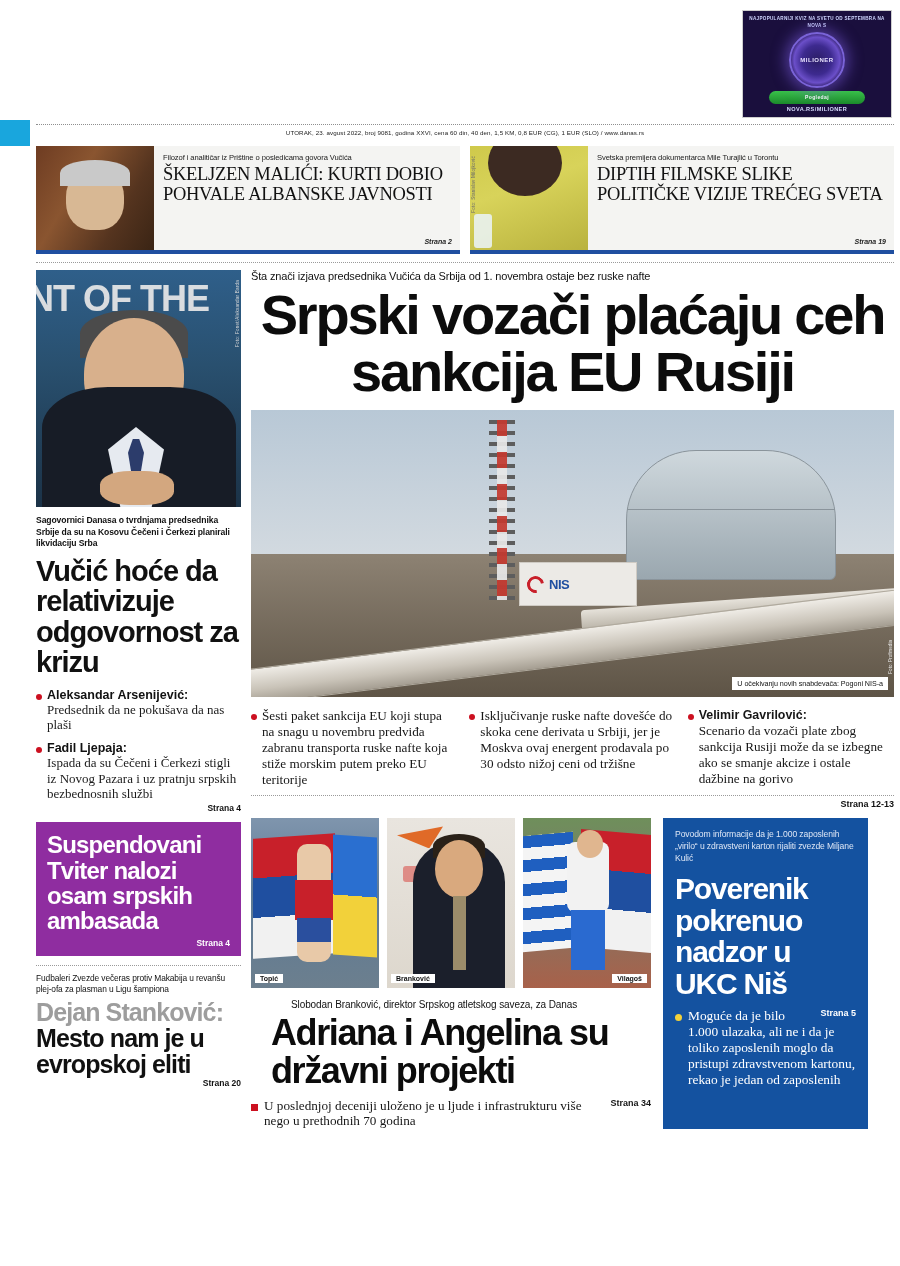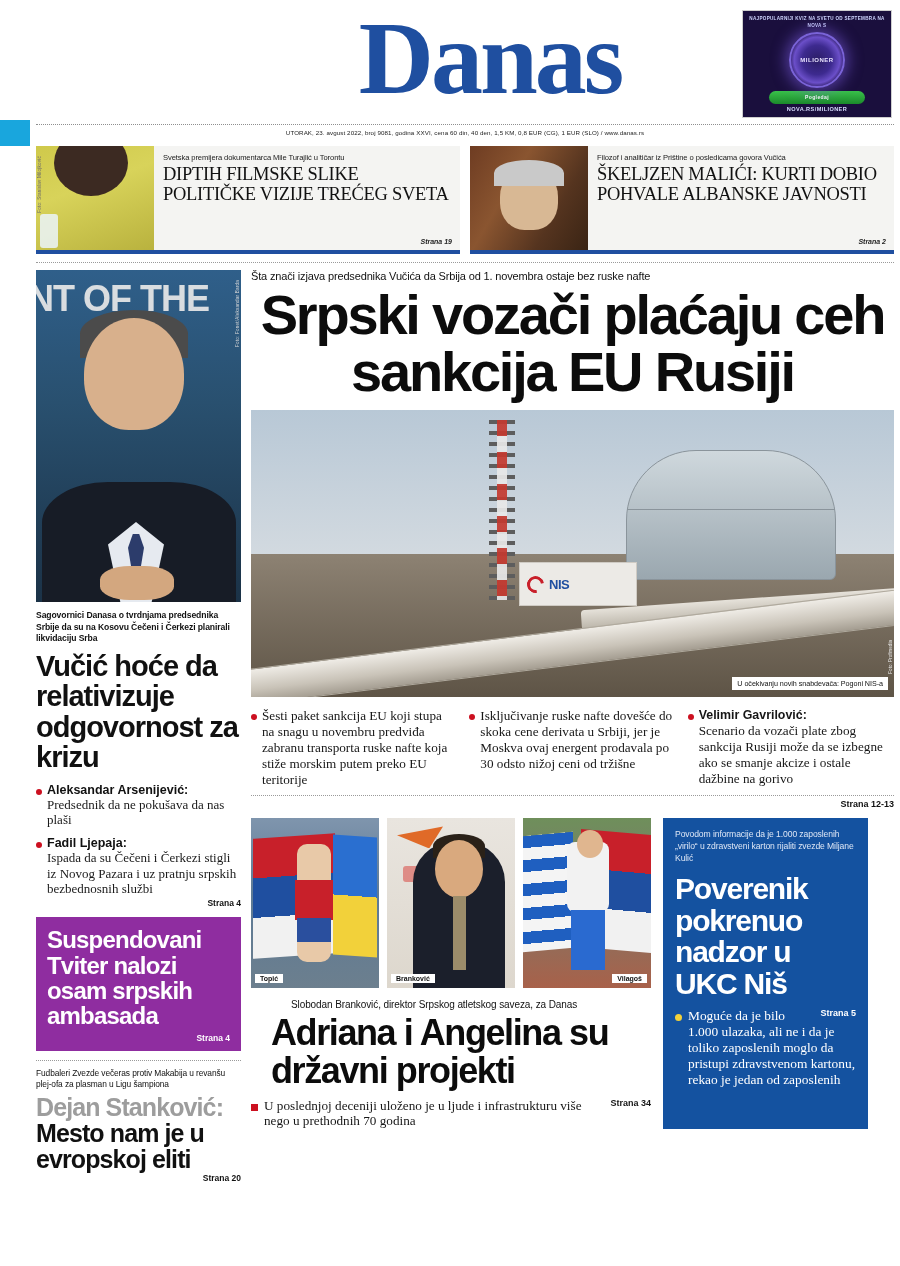--- a/index.html
+++ b/index.html
@@ -89,21 +89,21 @@
   .sep-rule { position:absolute; left:36px; top:262px; width:858px; border-top:1px dotted #9a9a9a; }
 
   
   .content { position:absolute; left:36px; top:270px; width:858px; height:980px; }
 
   .col-left { position:absolute; left:0; top:0; width:205px; }
   .col-main { position:absolute; left:215px; top:0; width:643px; }
 
   
   .vucic-photo {
-    width:205px; height:332px; position:relative; overflow:hidden;
+    width:205px; height:237px; position:relative; overflow:hidden;
     background:linear-gradient(180deg,#2f5f8a 0%,#29506f 40%,#1b3247 100%);
   }
   .vucic-photo .banner-txt {
     position:absolute; top:8px; left:-8px; font-family:"Liberation Sans",sans-serif;
     font-weight:bold; font-size:36px; color:#e8e8e8; letter-spacing:-1px; white-space:nowrap; opacity:.92;
   }
   .vucic-photo .head {
     position:absolute; left:48px; top:48px; width:100px; height:112px; border-radius:50% 50% 45% 45%;
     background:#d8b08c;
   }
@@ -278,58 +278,57 @@
   .bb-dot { flex:none; width:7px; height:7px; border-radius:50%; background:#f2d13a; margin-top:6px; }
   .bb-text { font-family:"Liberation Serif",serif; font-size:13.4px; line-height:1.2; color:#fff; flex:1; }
   .bb-strana { font-family:"Liberation Sans",sans-serif; font-weight:bold; font-size:9px; float:right; margin-left:6px; color:#fff; }
 </style>
 </head>
 <body>
 
 <div class="page">
 
   <div class="masthead">
-    <div class="masthead-logo">Danas</div>
 
     <div class="promo-box">
       <div class="promo-top">NAJPOPULARNIJI KVIZ NA SVETU OD SEPTEMBRA NA NOVA S</div>
       <div class="promo-wheel">
         <span>MILIONER</span>
       </div>
       <div class="promo-btn">Pogledaj</div>
       <div class="promo-bottom">NOVA.RS/MILIONER</div>
     </div>
   </div>
 
   <div class="cyan-tab"></div>
 
   <div class="dateline-wrap">
     <div class="dots-line"></div>
     <div class="dateline">UTORAK, 23. avgust 2022, broj 9081, godina XXVI, cena 60 din, 40 den, 1,5 KM, 0,8 EUR (CG), 1 EUR (SLO) / www.danas.rs</div>
   </div>
 
   <div class="teasers">
-
-    <div class="teaser">
-      <div class="teaser-photo t1-photo">
-        <div class="photo-credit-v">Foto: Stanislav Milojković</div>
-      </div>
-      <div class="teaser-text">
-        <div class="teaser-kicker">Svetska premijera dokumentarca Mile Turajlić u Torontu</div>
-        <div class="teaser-title">DIPTIH FILMSKE SLIKE POLITIČKE VIZIJE TREĆEG SVETA</div>
-        <div class="teaser-strana">Strana 19</div>
-      </div>
-    </div>
 
     <div class="teaser">
       <div class="teaser-photo t2-photo"></div>
       <div class="teaser-text">
         <div class="teaser-kicker">Filozof i analitičar iz Prištine o posledicama govora Vučića</div>
         <div class="teaser-title">ŠKELJZEN MALIĆI: KURTI DOBIO POHVALE ALBANSKE JAVNOSTI</div>
         <div class="teaser-strana">Strana 2</div>
+      </div>
+    </div>
+
+    <div class="teaser">
+      <div class="teaser-photo t1-photo">
+        <div class="photo-credit-v">Foto: Stanislav Milojković</div>
+      </div>
+      <div class="teaser-text">
+        <div class="teaser-kicker">Svetska premijera dokumentarca Mile Turajlić u Torontu</div>
+        <div class="teaser-title">DIPTIH FILMSKE SLIKE POLITIČKE VIZIJE TREĆEG SVETA</div>
+        <div class="teaser-strana">Strana 19</div>
       </div>
     </div>
 
   </div>
 
   <div class="sep-rule"></div>
 
   <div class="content">
 
     <div class="col-left">

